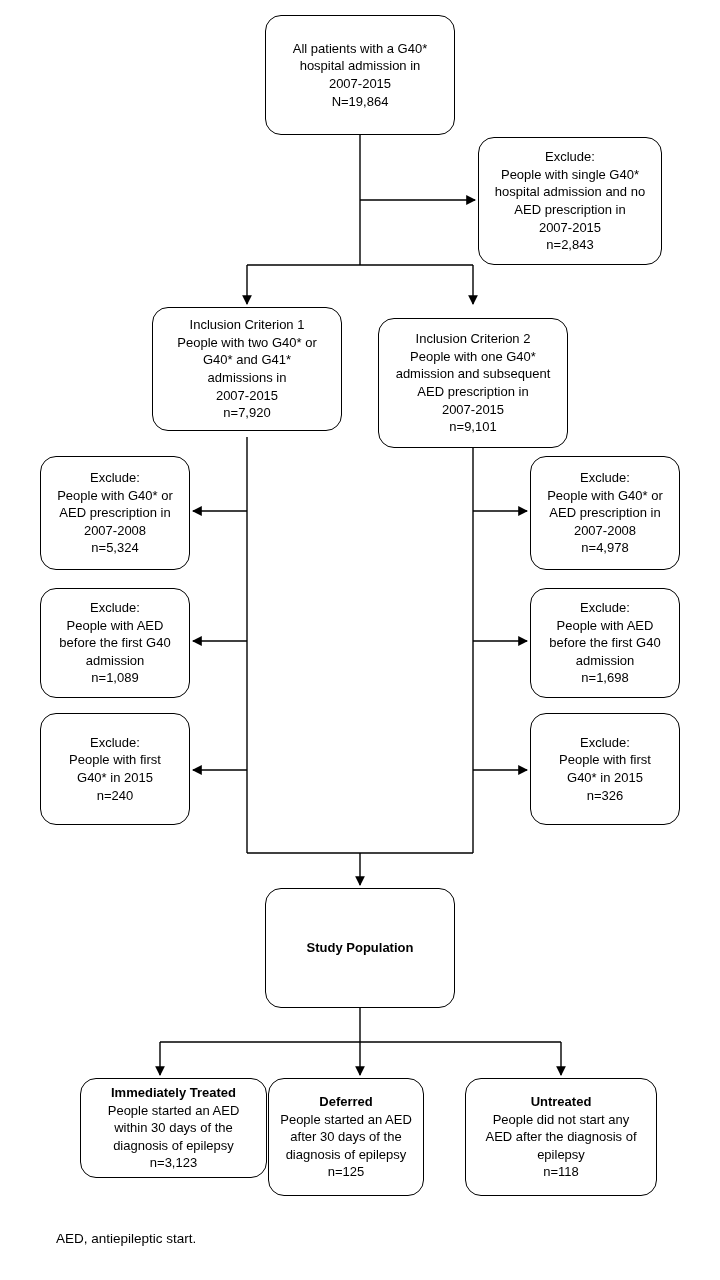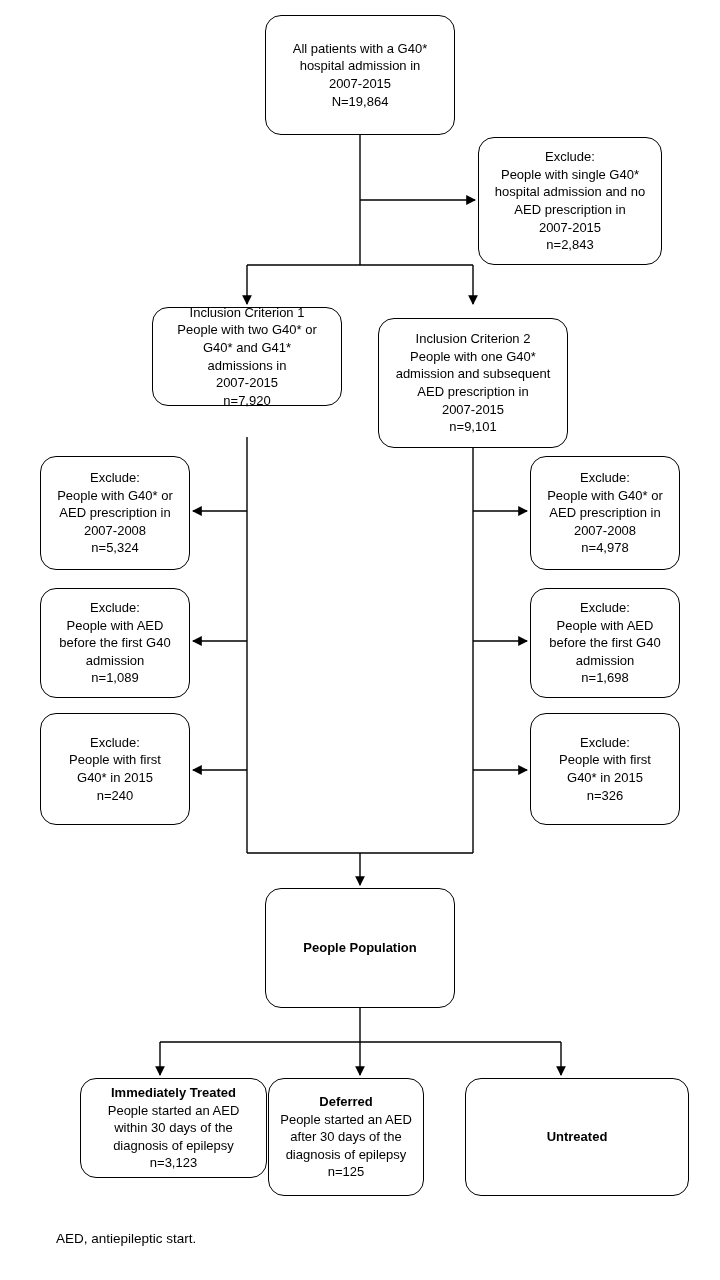--- a/index.html
+++ b/index.html
@@ -87,21 +87,21 @@
 
   <div class="box" style="left:478px;top:137px;width:184px;height:128px">
     <div class="box-text">Exclude:
 People with single G40*
 hospital admission and no
 AED prescription in
 2007-2015
 n=2,843</div>
   </div>
 
-  <div class="box" style="left:152px;top:307px;width:190px;height:99px">
+  <div class="box" style="left:152px;top:307px;width:190px;height:124px">
     <div class="box-text">Inclusion Criterion 1
 People with two G40* or
 G40* and G41*
 admissions in
 2007-2015
 n=7,920</div>
   </div>
 
   <div class="box" style="left:378px;top:318px;width:190px;height:130px">
     <div class="box-text">Inclusion Criterion 2
@@ -152,38 +152,42 @@
   </div>
 
   <div class="box" style="left:530px;top:713px;width:150px;height:112px">
     <div class="box-text">Exclude:
 People with first
 G40* in 2015
 n=326</div>
   </div>
 
   <div class="box" style="left:265px;top:888px;width:190px;height:120px">
-    <div class="box-title">People Population</div>
+    <div class="box-title">Study Population</div>
   </div>
 
   <div class="box" style="left:80px;top:1078px;width:187px;height:100px">
     <div class="box-title">Immediately Treated</div>
     <div class="box-text">People started an AED
 within 30 days of the
 diagnosis of epilepsy
 n=3,123</div>
   </div>
 
   <div class="box" style="left:268px;top:1078px;width:156px;height:118px">
     <div class="box-title">Deferred</div>
     <div class="box-text">People started an AED
 after 30 days of the
 diagnosis of epilepsy
 n=125</div>
   </div>
 
-  <div class="box" style="left:465px;top:1078px;width:224px;height:118px">
+  <div class="box" style="left:465px;top:1078px;width:192px;height:118px">
     <div class="box-title">Untreated</div>
+    <div class="box-text">People did not start any
+AED after the diagnosis of
+epilepsy
+n=118</div>
   </div>
 
   <div class="footnote">AED, antiepileptic start.</div>
 
 </div>
 
 </body></html>

